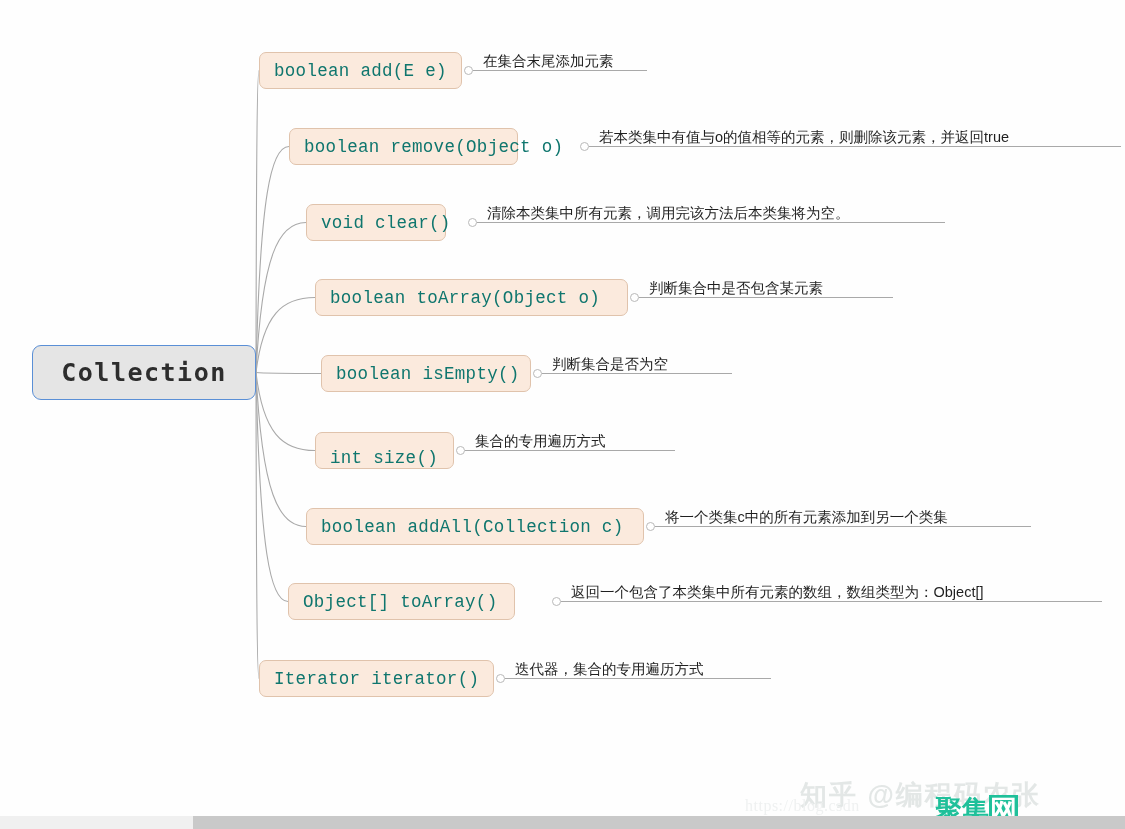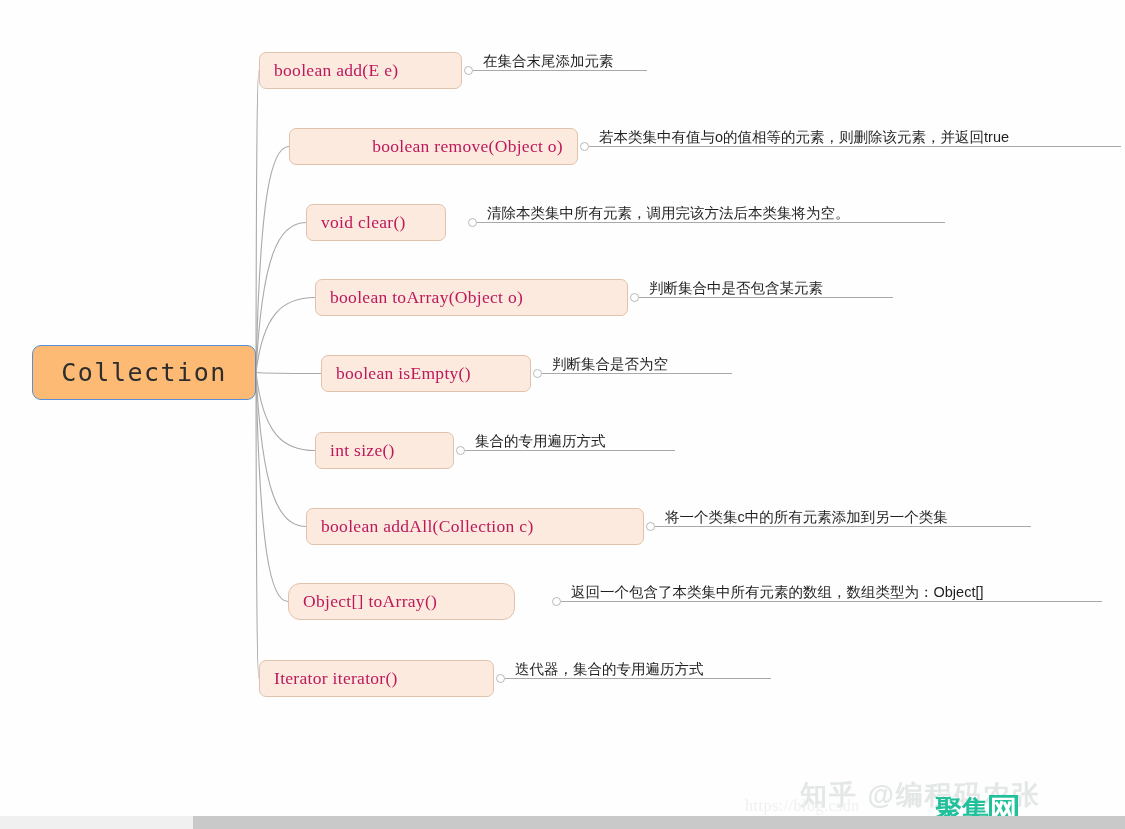--- a/index.html
+++ b/index.html
@@ -21,27 +21,28 @@
     left: 0; top: 0;
     width: 1125px; height: 829px;
     pointer-events: none;
   }
 
   
   .root-node {
     position: absolute;
     left: 32px; top: 345px;
     width: 224px; height: 55px;
-    background: #fdba74;
+    background: #e5e5e5;
     border: 1.4px solid #5a8fd6;
     border-radius: 9px;
     display: flex;
     align-items: center;
     justify-content: center;
     z-index: 5;
+    font-weight: bold;
   }
   .root-label {
     font-family: "DejaVu Sans Mono", monospace;
     font-size: 25px;
     letter-spacing: 1.5px;
     color: #2d2d2d;
     white-space: nowrap;
   }
 
   
@@ -50,23 +51,23 @@
     height: 37px;
     background: #fbeadd;
     border: 1.1px solid #e0c3ac;
     border-radius: 7px;
     display: flex;
     align-items: center;
     padding: 0 14px;
     z-index: 4;
   }
   .method-label {
-    font-family: Liberation Serif, serif;
+    font-family: Liberation Mono, monospace;
     font-size: 17.5px;
-    color: #be185d;
+    color: #0f766e;
     white-space: nowrap;
     letter-spacing: 0.3px;
   }
 
   
   .annot {
     position: absolute;
     z-index: 3;
     display: flex;
     align-items: center;
@@ -178,21 +179,21 @@
       <div class="method-box" style="left: 259px; top: 52px; width: 203px;">
         <span class="method-label">boolean add(E e)</span>
       </div>
       <div class="annot" style="left: 464px; top: 65.5px;">
         <div class="annot-dot"></div>
         <div class="annot-body" style="width: 174px;">
           <div class="annot-rule"></div>
           <div class="annot-text">在集合末尾添加元素</div>
         </div>
       </div>
-      <div class="method-box" style="left: 289px; top: 128px; width: 289px; justify-content: flex-end;">
+      <div class="method-box" style="left: 289px; top: 128px; width: 229px;">
         <span class="method-label">boolean remove(Object o)</span>
       </div>
       <div class="annot" style="left: 580px; top: 141.5px;">
         <div class="annot-dot"></div>
         <div class="annot-body" style="width: 532px; padding-left: 6px;">
           <div class="annot-rule"></div>
           <div class="annot-text">若本类集中有值与o的值相等的元素，则删除该元素，并返回true</div>
         </div>
       </div>
       <div class="method-box" style="left: 306px; top: 204px; width: 140px;">
@@ -218,41 +219,41 @@
       <div class="method-box" style="left: 321px; top: 355px; width: 210px;">
         <span class="method-label">boolean isEmpty()</span>
       </div>
       <div class="annot" style="left: 533px; top: 368.5px;">
         <div class="annot-dot"></div>
         <div class="annot-body" style="width: 190px;">
           <div class="annot-rule"></div>
           <div class="annot-text">判断集合是否为空</div>
         </div>
       </div>
-      <div class="method-box" style="left: 315px; top: 432px; width: 139px;">
+      <div class="method-box" style="left: 315px; top: 432px; width: 139px; align-items: flex-end;">
         <span class="method-label">int size()</span>
       </div>
       <div class="annot" style="left: 456px; top: 445.5px;">
         <div class="annot-dot"></div>
         <div class="annot-body" style="width: 210px;">
           <div class="annot-rule"></div>
           <div class="annot-text">集合的专用遍历方式</div>
         </div>
       </div>
       <div class="method-box" style="left: 306px; top: 508px; width: 338px;">
         <span class="method-label">boolean addAll(Collection c)</span>
       </div>
       <div class="annot" style="left: 646px; top: 521.5px;">
         <div class="annot-dot"></div>
         <div class="annot-body" style="width: 376px;">
           <div class="annot-rule"></div>
           <div class="annot-text">将一个类集c中的所有元素添加到另一个类集</div>
         </div>
       </div>
-      <div class="method-box" style="left: 288px; top: 583px; width: 227px; border-radius: 12px;">
+      <div class="method-box" style="left: 288px; top: 583px; width: 227px;">
         <span class="method-label">Object[] toArray()</span>
       </div>
       <div class="annot" style="left: 517px; top: 596.5px; padding-left: 35px;">
         <div class="annot-dot"></div>
         <div class="annot-body" style="width: 541px;">
           <div class="annot-rule"></div>
           <div class="annot-text">返回一个包含了本类集中所有元素的数组，数组类型为：Object[]</div>
         </div>
       </div>
       <div class="method-box" style="left: 259px; top: 660px; width: 235px;">

